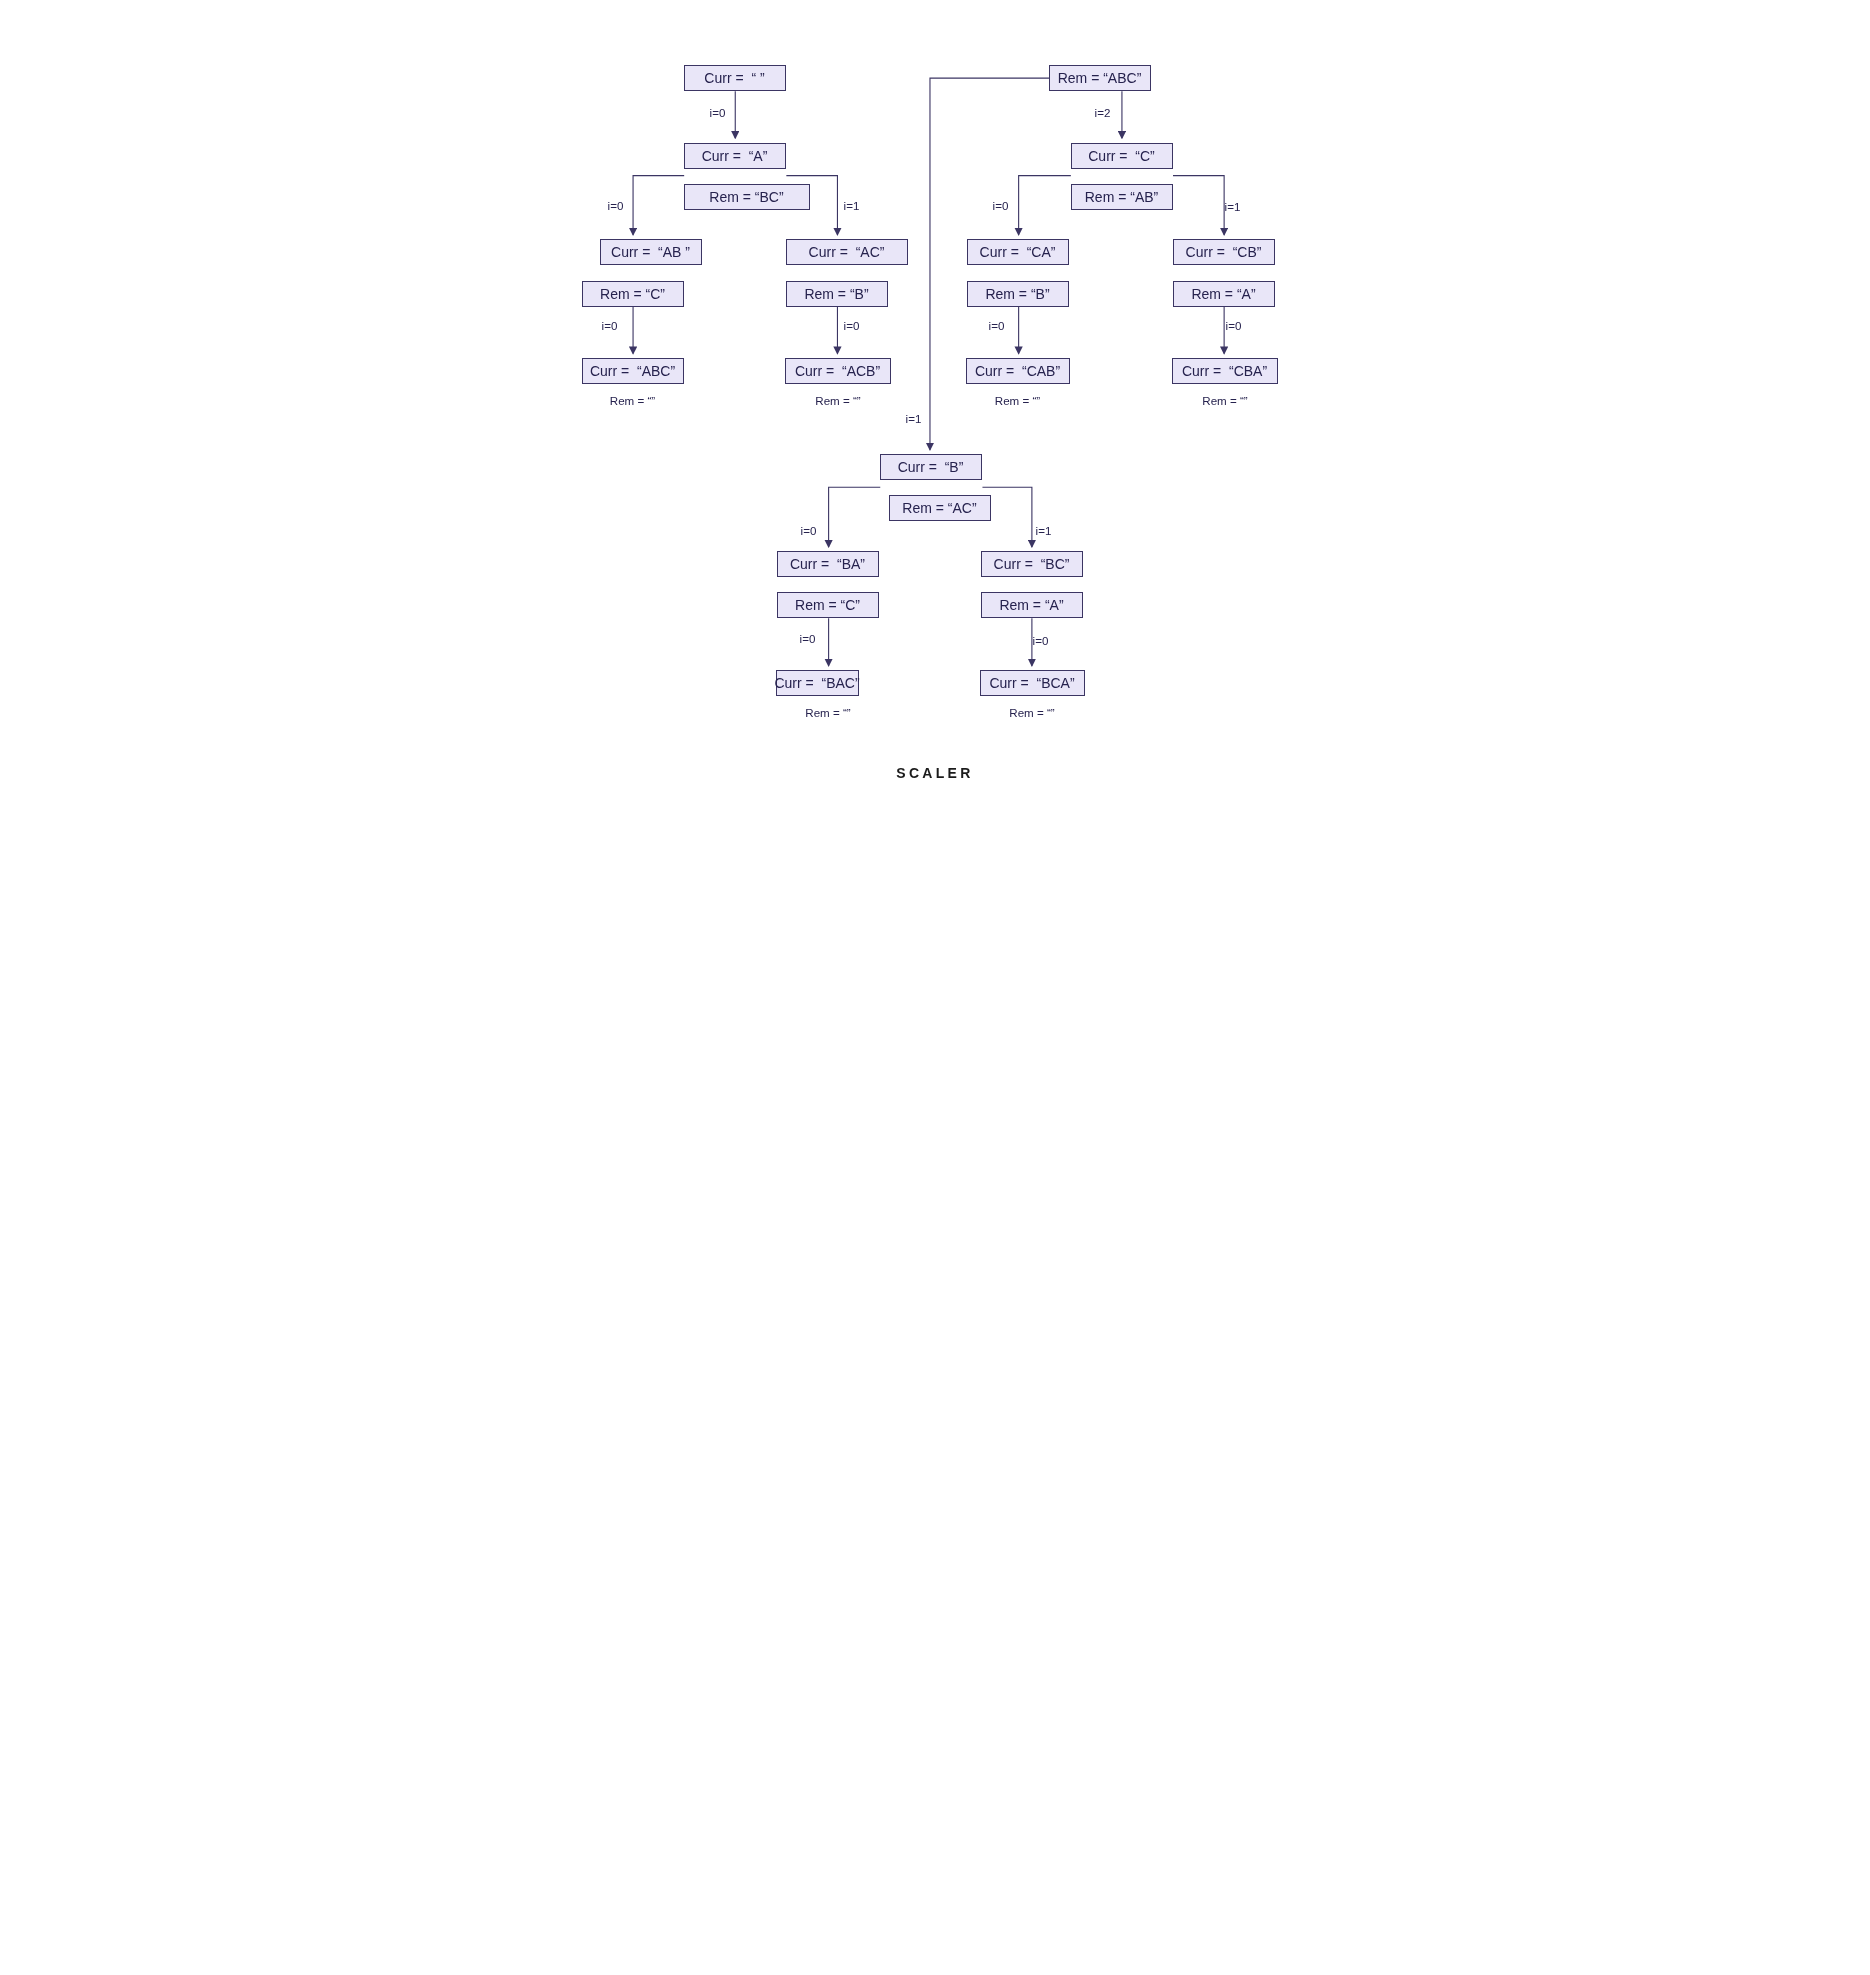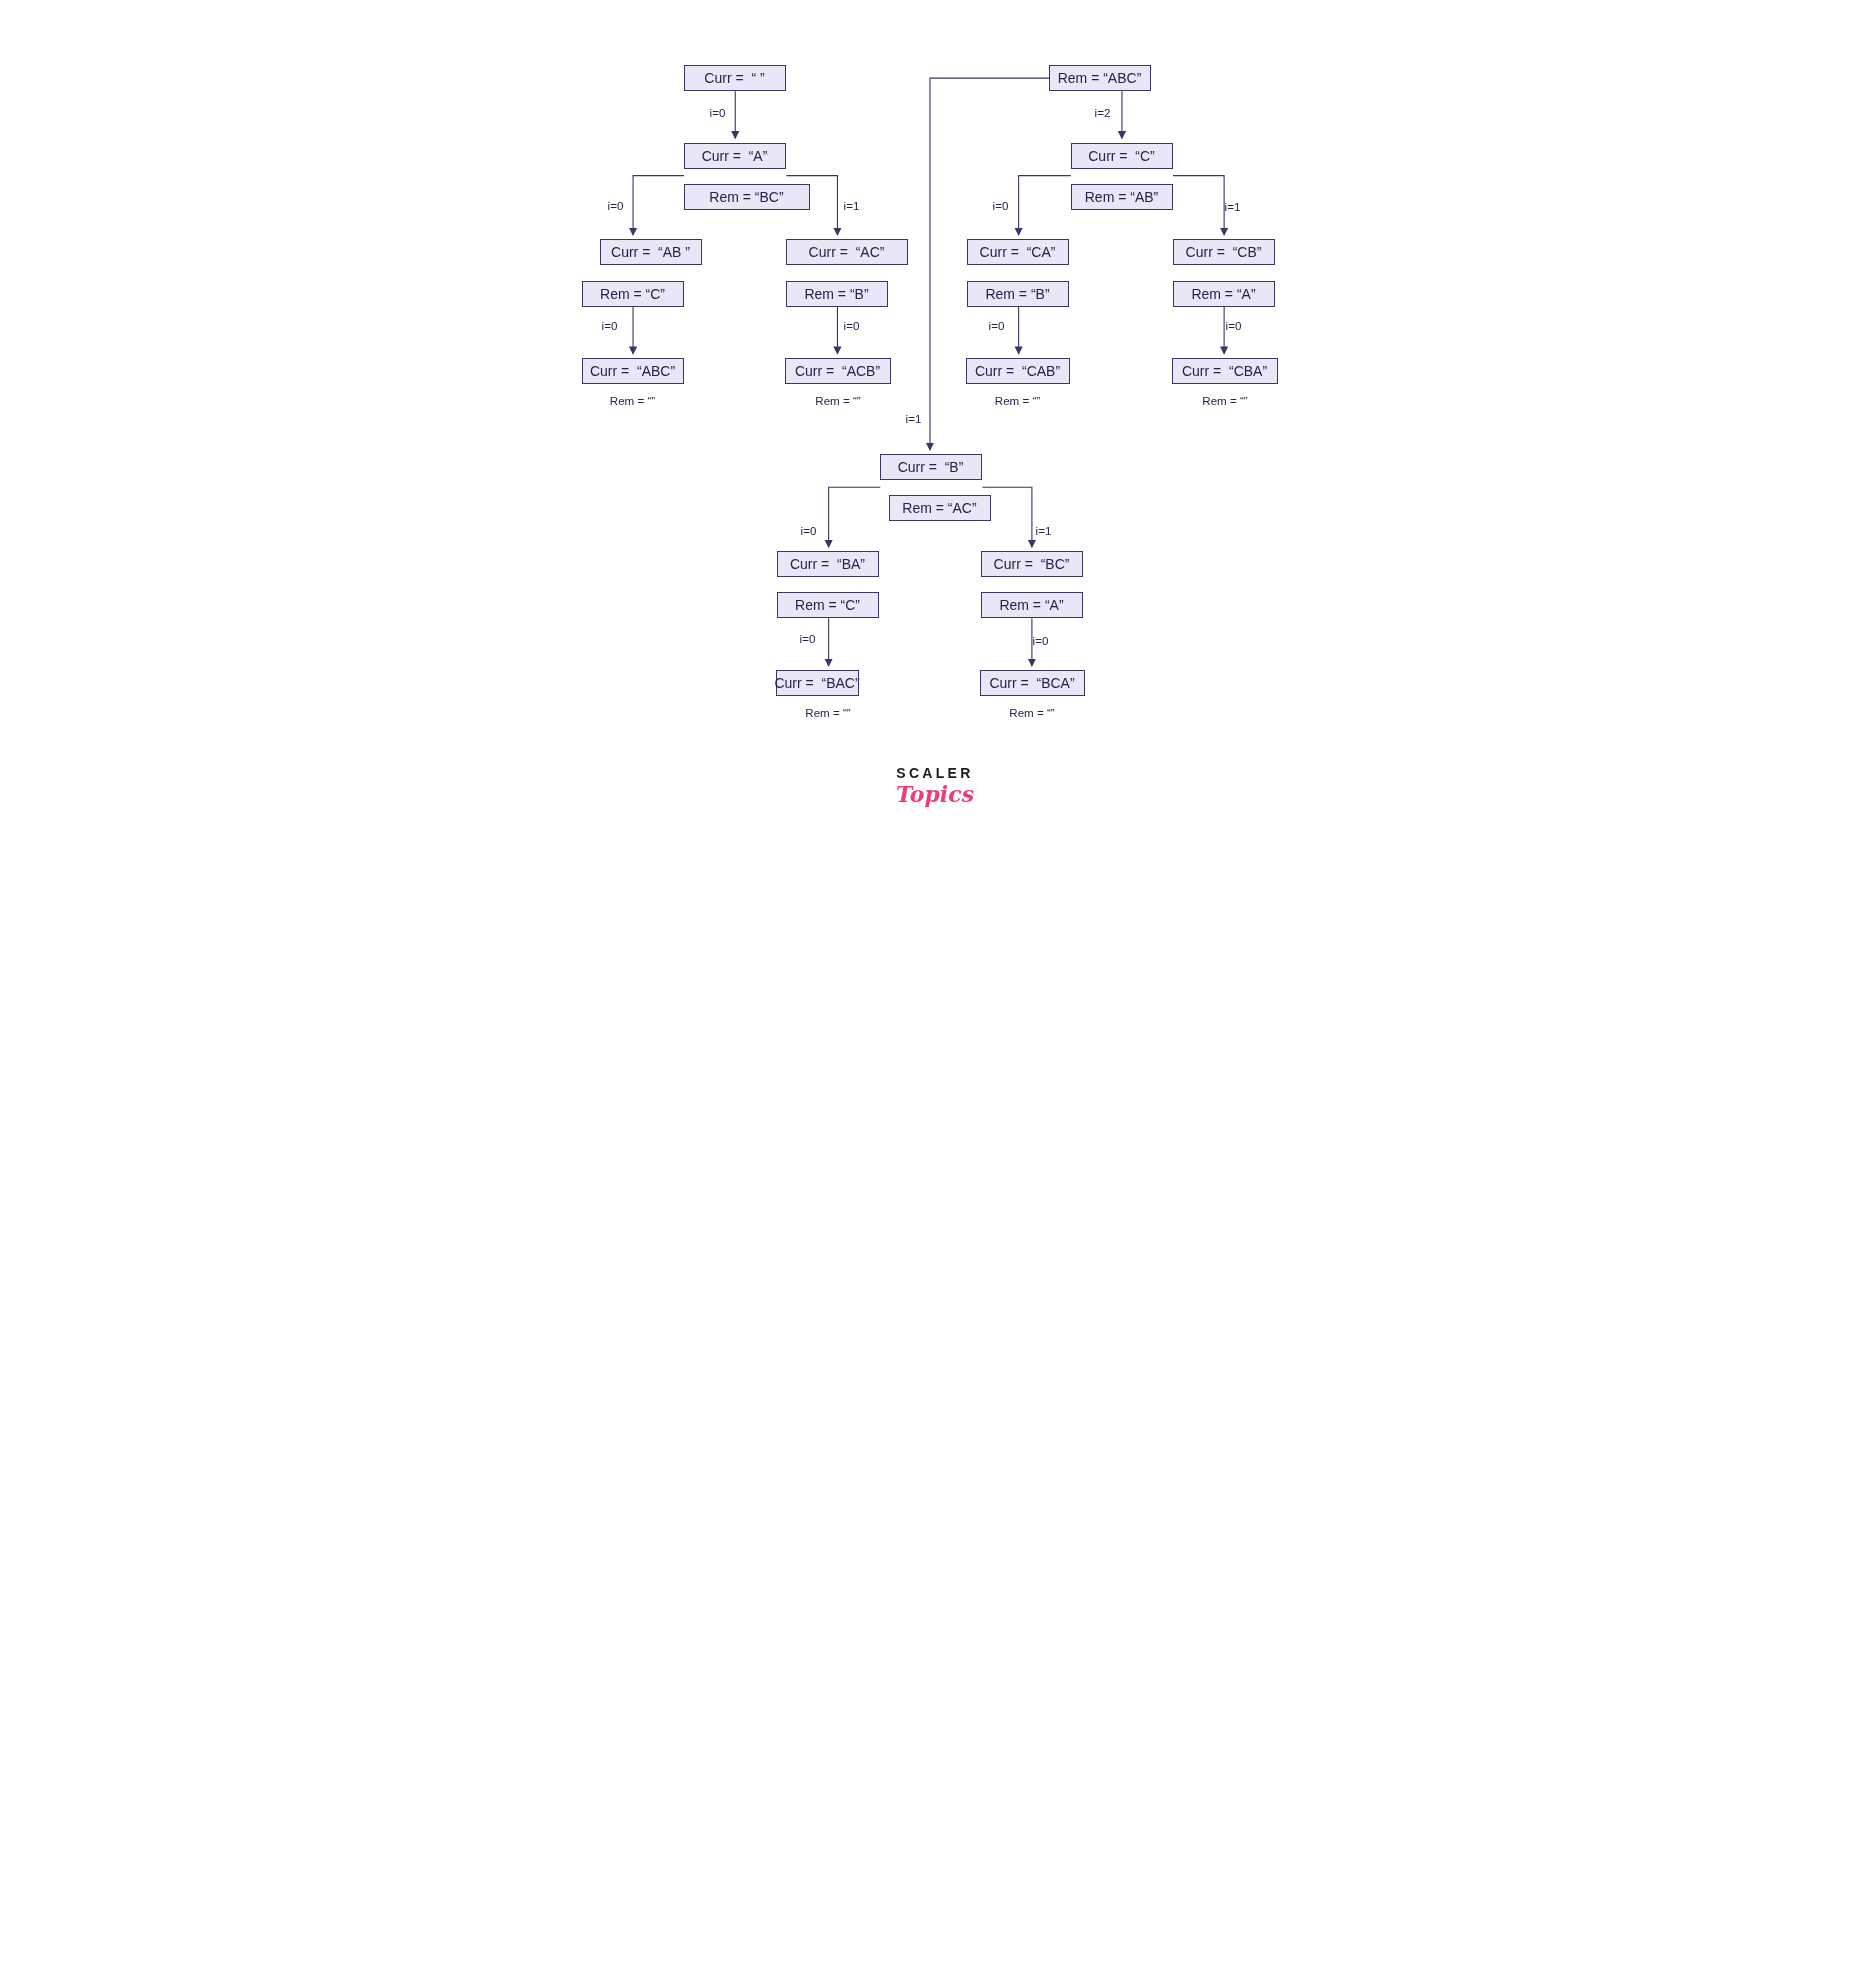--- a/index.html
+++ b/index.html
@@ -157,16 +157,15 @@
   <div class="edge-label" style="left:476px; top:325px">i=0</div>
   <div class="edge-label" style="left:713px; top:325px">i=0</div>
 
   <div class="edge-label" style="left:393px; top:418px">i=1</div>
   <div class="edge-label" style="left:288px; top:530px">i=0</div>
   <div class="edge-label" style="left:523px; top:530px">i=1</div>
   <div class="edge-label" style="left:287px; top:638px">i=0</div>
   <div class="edge-label" style="left:520px; top:640px">i=0</div>
 
   <div class="logo logo-scaler">SCALER</div>
-  <div class="logo logo-topics">Topics</div>
 
 </div>
 
 
 </body></html>

